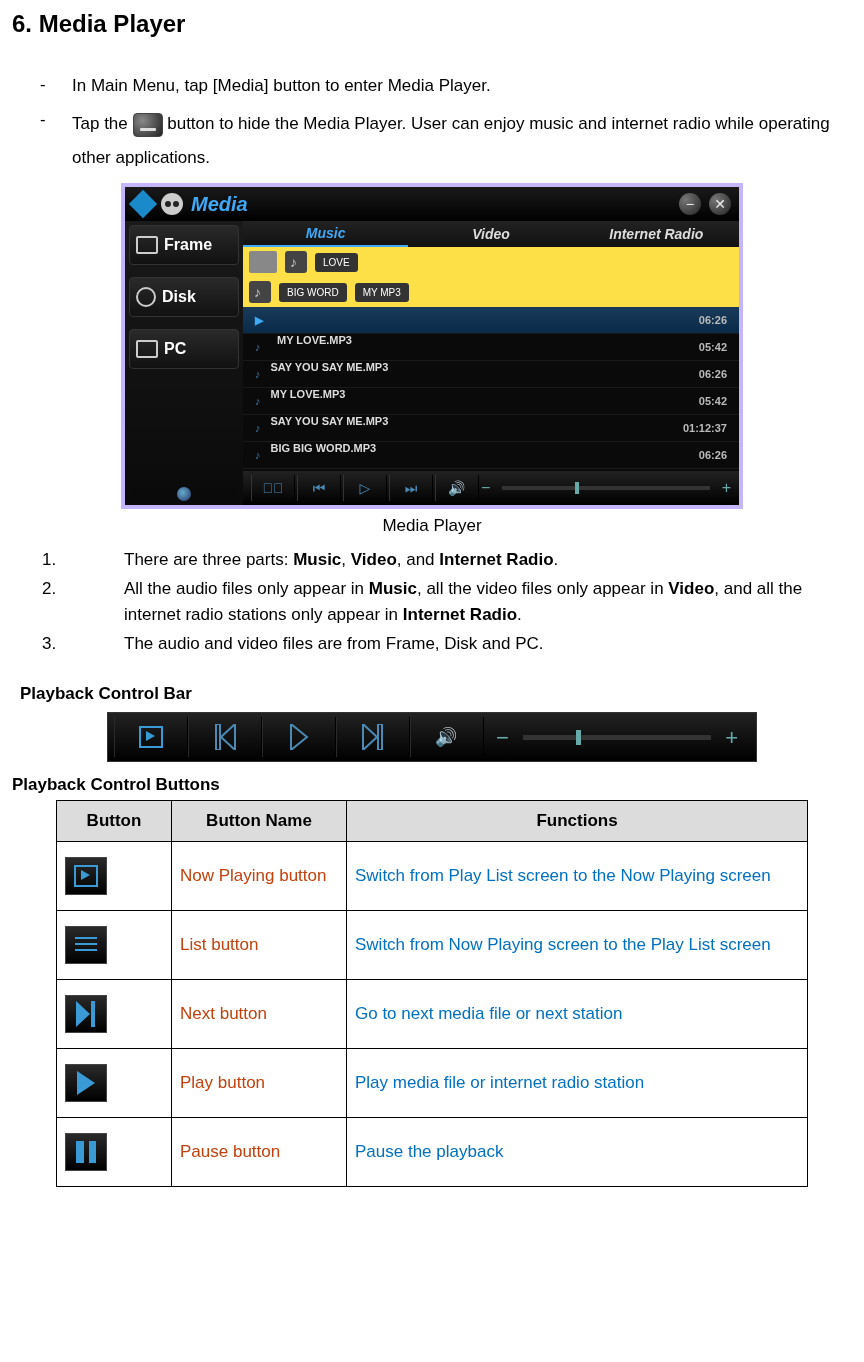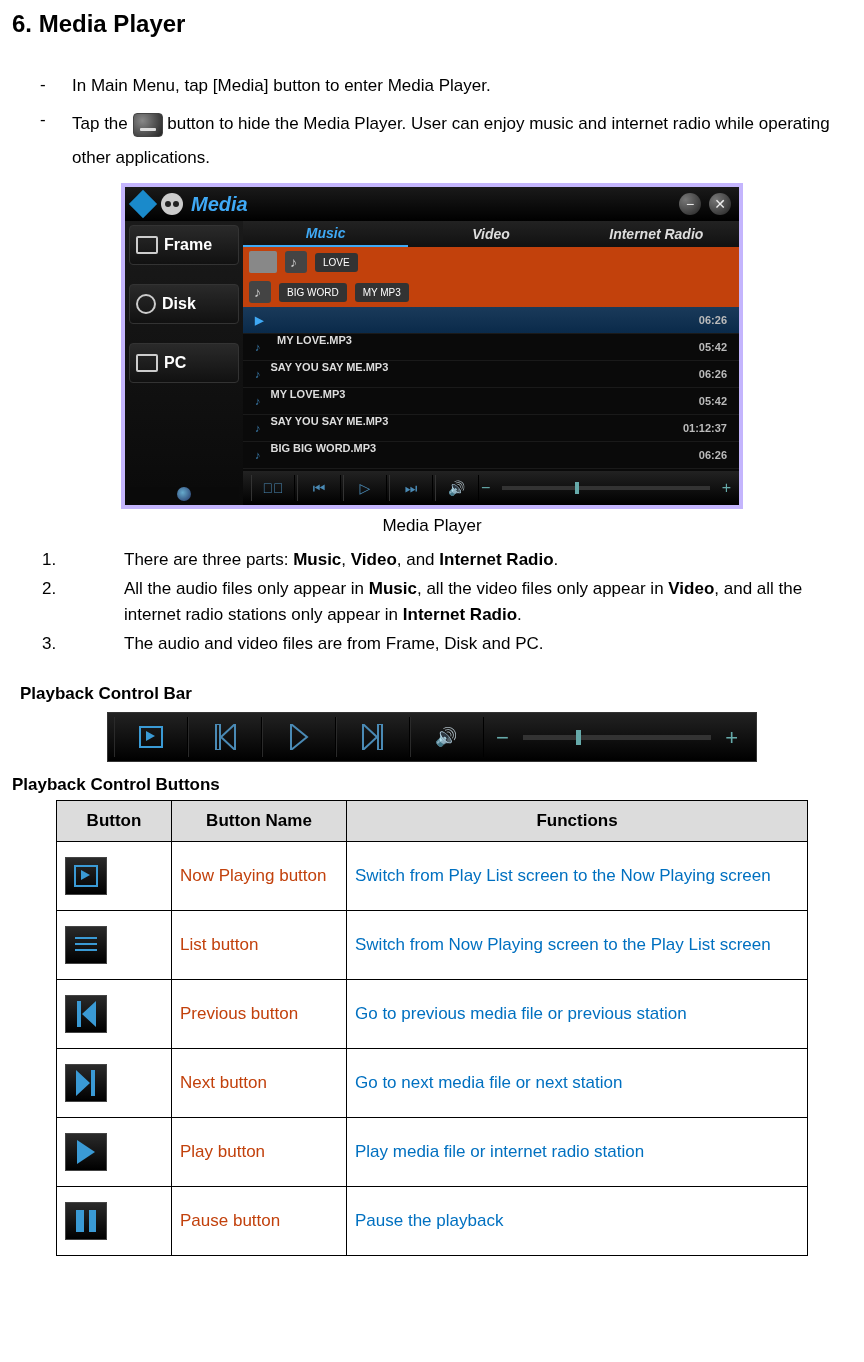--- a/index.html
+++ b/index.html
@@ -113,21 +113,21 @@
   .mp-body {
     display: flex;
     flex: 1;
     min-height: 0;
   }
   .mp-sidebar {
     width: 110px;
     background: linear-gradient(#1a1a1a, #0a0a0a);
     display: flex;
     flex-direction: column;
-    gap: 19px;
+    gap: 12px;
     padding: 4px;
   }
   .mp-side-item {
     height: 38px;
     background: linear-gradient(#2a2a2a, #111);
     border: 1px solid #333;
     border-radius: 4px;
     display: flex;
     align-items: center;
     gap: 6px;
@@ -166,21 +166,21 @@
   .mp-tab.active {
     color: #3fa9f5;
     border-bottom: 2px solid #3fa9f5;
   }
   .mp-icon-row {
     height: 30px;
     display:flex;
     align-items:center;
     gap:8px;
     padding: 0 6px;
-    background:#c2410c;
+    background:#fde047;
   }
   .mp-folder-icon {
     width:28px;height:22px;background:#888;border-radius:2px;
   }
   .mp-music-icon {
     width:22px;height:22px;background:#444;border-radius:3px;position:relative;
   }
   .mp-music-icon::after{content:"♪";position:absolute;left:5px;top:1px;color:#ccc;font-size:14px;}
   .mp-pill {
     background:#333;border-radius:3px;color:#fff;font-size:10px;padding:2px 8px;
@@ -540,31 +540,20 @@
           <div class="icon-box">
             <div class="icon-list"></div>
           </div>
         </td>
         <td class="name-cell">List button</td>
         <td class="func-cell">Switch from Now Playing screen to the Play List screen</td>
       </tr>
       <tr>
         <td class="btn-cell">
           <div class="icon-box">
-            <svg class="svg-prev" viewBox="0 0 24 26">
-              <path d="M3 0h4v26H3z M22 0L8 13l14 13z" fill="#3a9ad5"></path>
-            </svg>
-          </div>
-        </td>
-        <td class="name-cell">Previous button</td>
-        <td class="func-cell">Go to previous media file or previous station</td>
-      </tr>
-      <tr>
-        <td class="btn-cell">
-          <div class="icon-box">
             <svg class="svg-next" viewBox="0 0 24 26">
               <path d="M17 0h4v26h-4z M2 0l14 13L2 26z" fill="#3a9ad5"></path>
             </svg>
           </div>
         </td>
         <td class="name-cell">Next button</td>
         <td class="func-cell">Go to next media file or next station</td>
       </tr>
       <tr>
         <td class="btn-cell">

